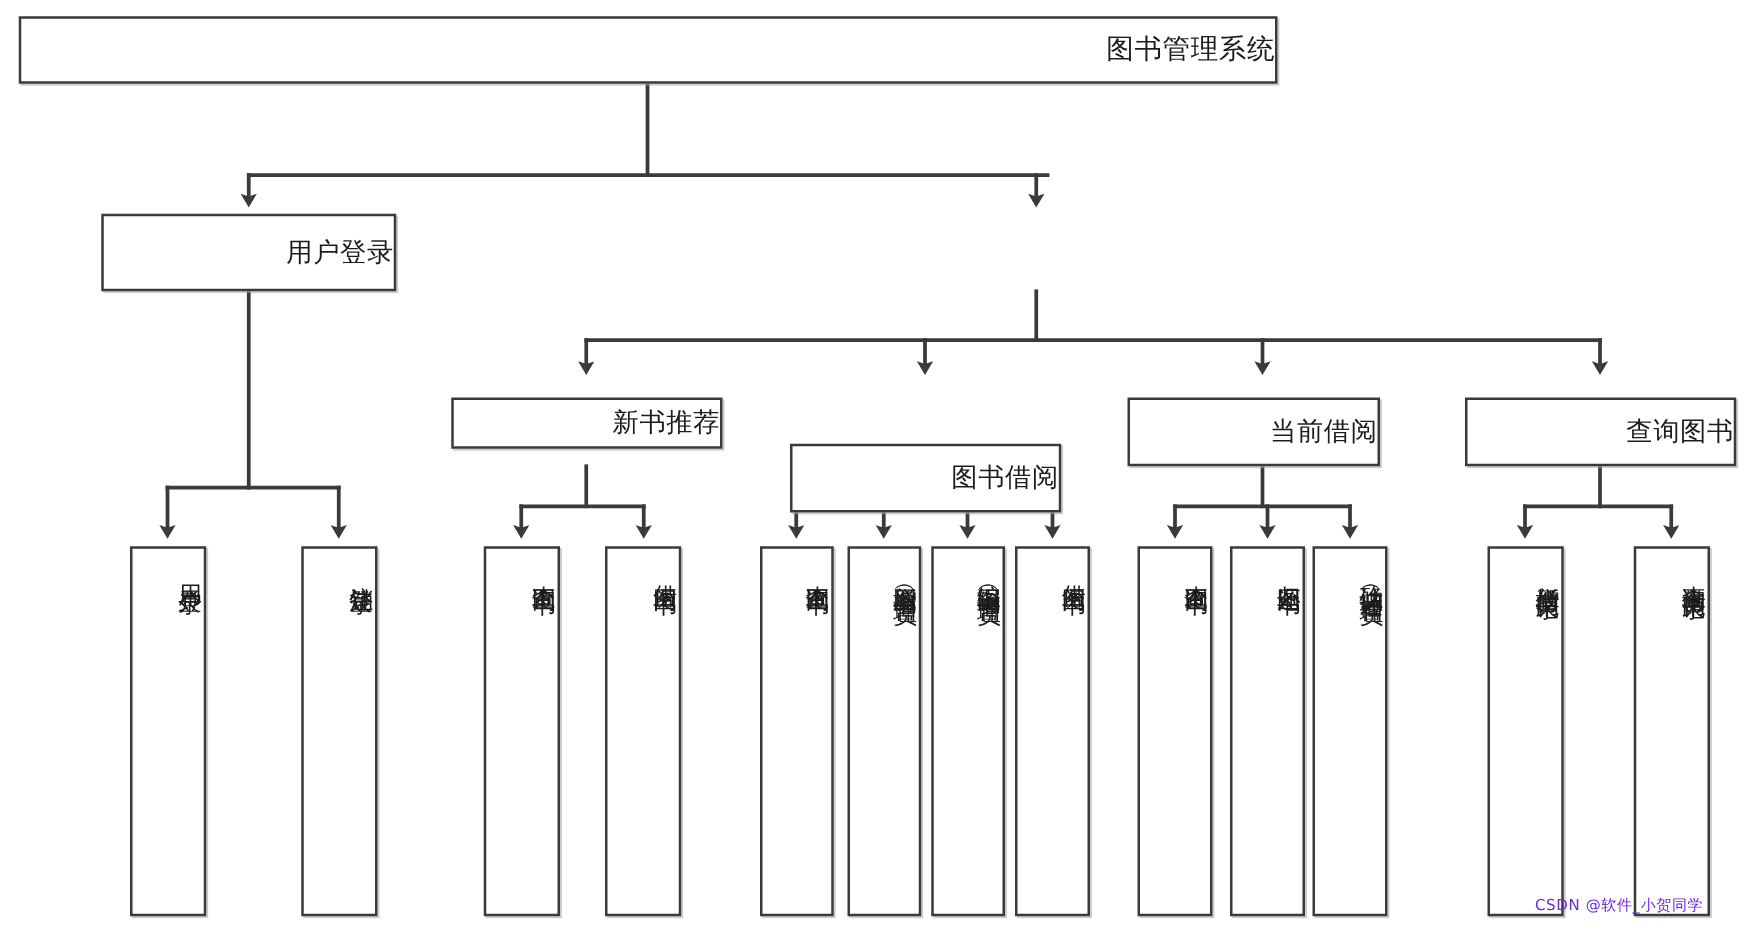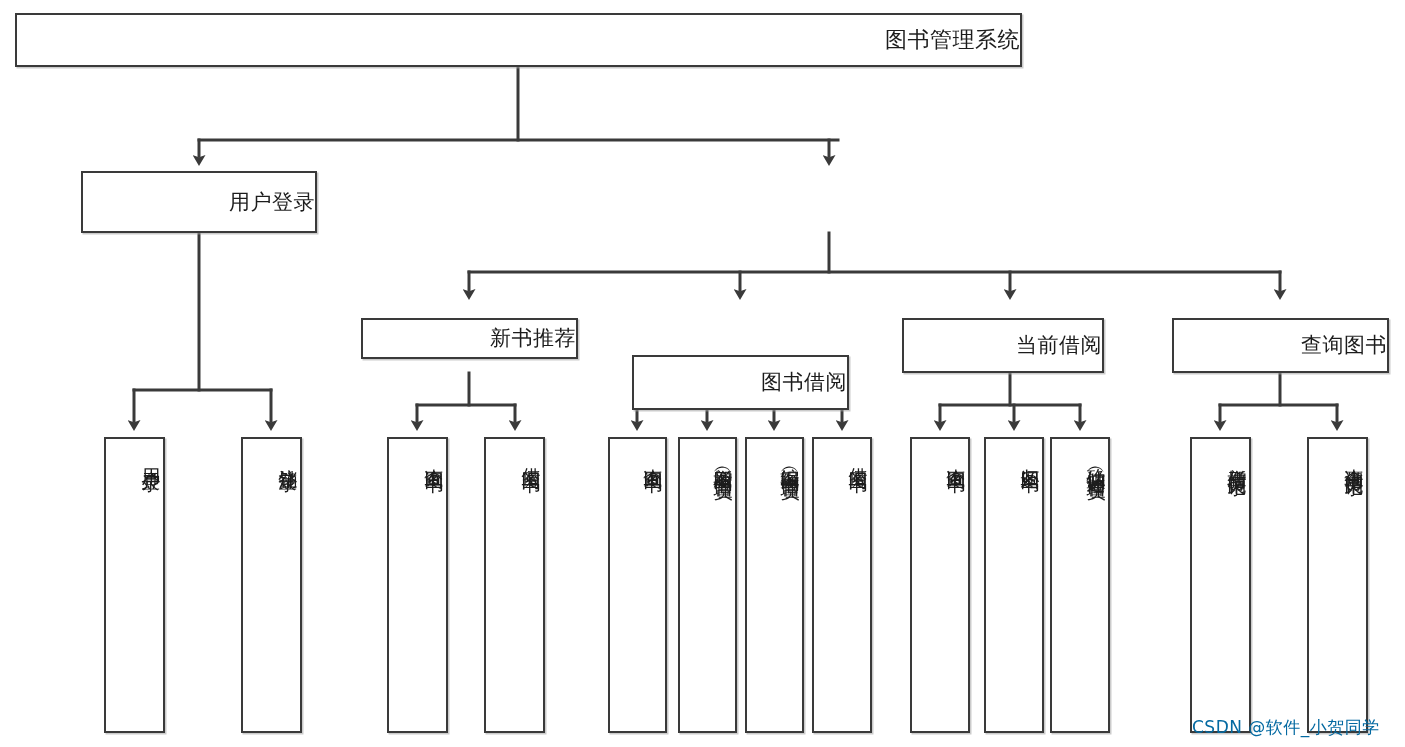--- a/index.html
+++ b/index.html
@@ -60,25 +60,26 @@
     writing-mode: vertical-rl;
     text-orientation: upright;
     font-size: 19px;
     line-height: 1.25;
     letter-spacing: 2px;
     text-align: left;
     white-space: pre;
   }
   .watermark {
     position: absolute;
-    font-size: 17px;
-    color: #0369a1;
+    font-size: 12px;
+    color: #6d28d9;
     letter-spacing: 0.5px;
     white-space: nowrap;
     font-family: "DejaVu Sans", "Liberation Sans", sans-serif;
+    padding-left: 36px;
   }
 </style>
 </head>
 <body>
 
 <div id="canvas">
 
   <svg id="edges" viewBox="0 0 1405 747" width="1405" height="747" aria-hidden="true">
     <defs>
       <marker id="arrow" markerWidth="11" markerHeight="13" refX="1" refY="6.5" orient="auto" markerUnits="userSpaceOnUse">

